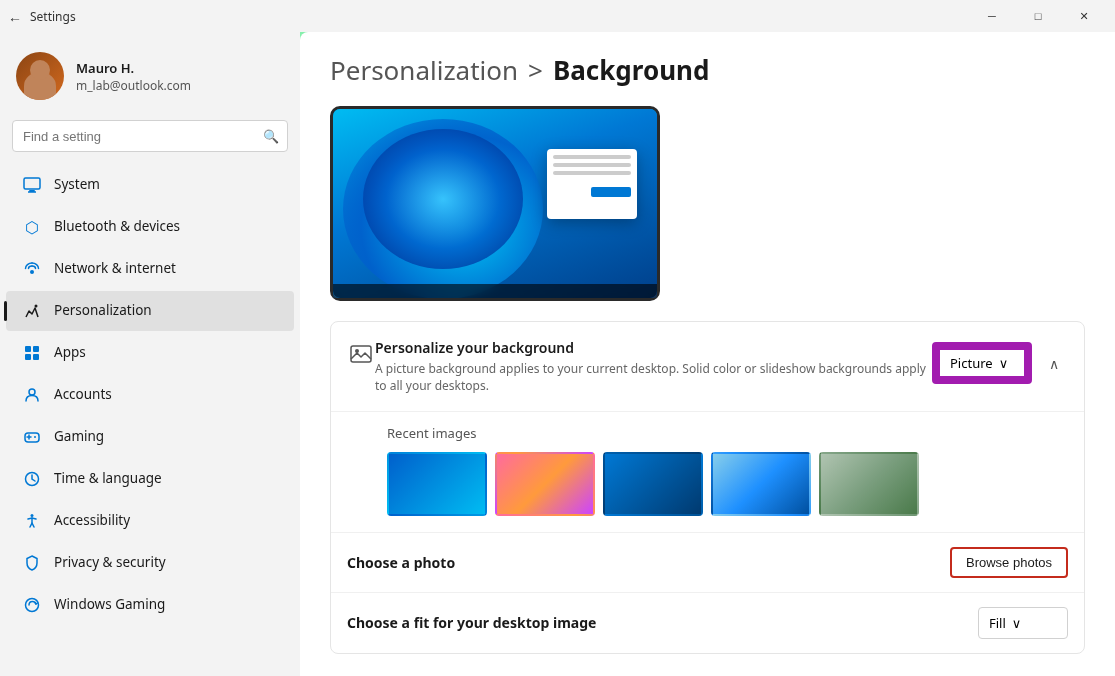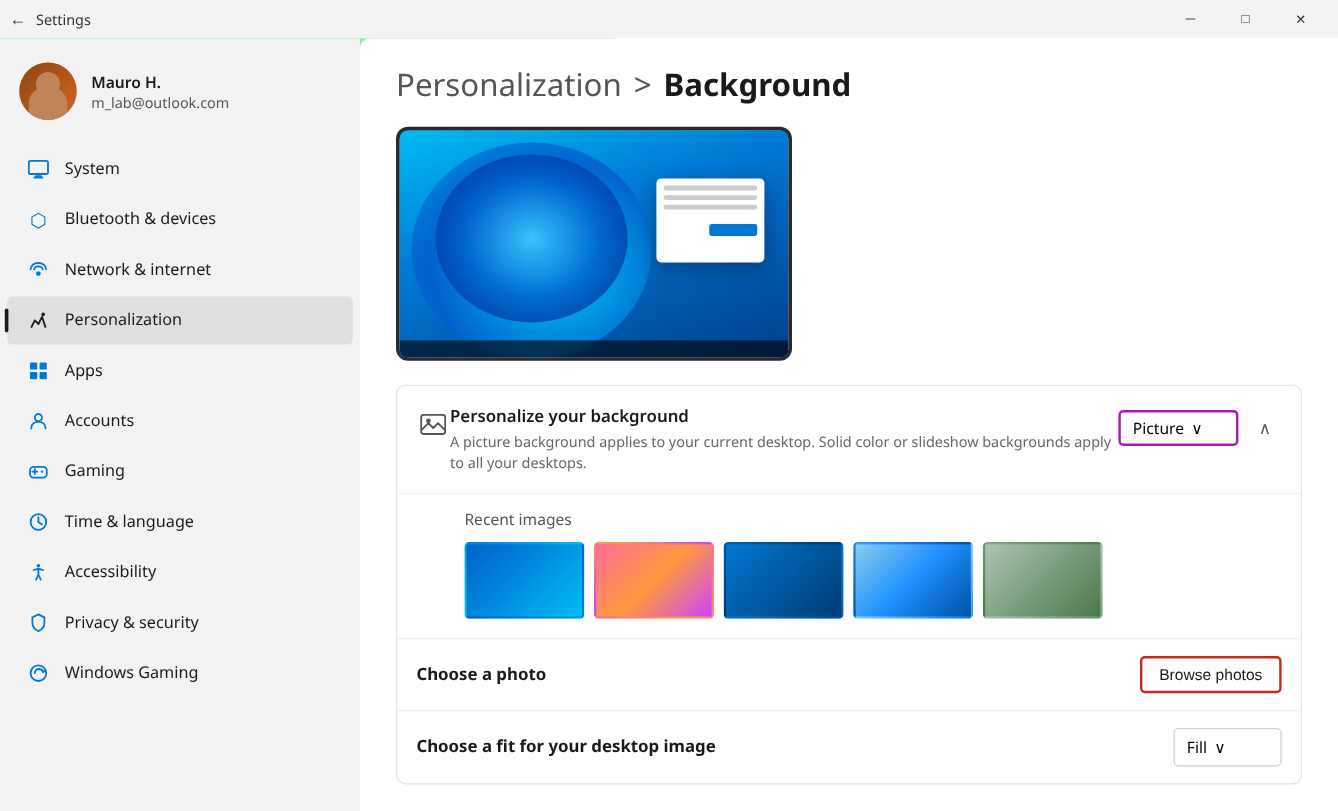--- a/index.html
+++ b/index.html
@@ -279,21 +279,21 @@
 
     .section-control {
       display: flex;
       align-items: center;
       gap: 8px;
       flex-shrink: 0;
       margin-top: 4px;
     }
 
     .dropdown-outlined {
-      border: 2px solid #a21caf;
+      border: 8px solid #a21caf;
       border-radius: 4px;
       padding: 4px 10px;
       font-size: 13px;
       display: flex;
       align-items: center;
       gap: 6px;
       cursor: pointer;
       background: white;
       min-width: 100px;
     }
@@ -392,20 +392,24 @@
   <div class="sidebar">
 
     <div class="user-profile">
       <div class="avatar"></div>
       <div class="user-info">
         <span class="user-name">Mauro H.</span>
         <span class="user-email">m_lab@outlook.com</span>
       </div>
     </div>
 
+    <div class="search-box">
+      <input class="search-input" type="text" placeholder="Find a setting" style="">
+      <span class="search-icon-wrap">🔍</span>
+    </div>
 
     <div class="nav-item">
       <span class="nav-icon" style="color:#0078d4;">
         <svg width="18" height="18" viewBox="0 0 18 18" fill="none">
             <rect x="1" y="2" width="16" height="11" rx="1.5" stroke="#0078d4" stroke-width="1.5" fill="none"></rect>
             <rect x="6" y="14" width="6" height="2" rx="1" fill="#0078d4"></rect>
             <line x1="5" y1="16" x2="13" y2="16" stroke="#0078d4" stroke-width="1.5"></line>
           </svg>
       </span>
       <span>System</span>

